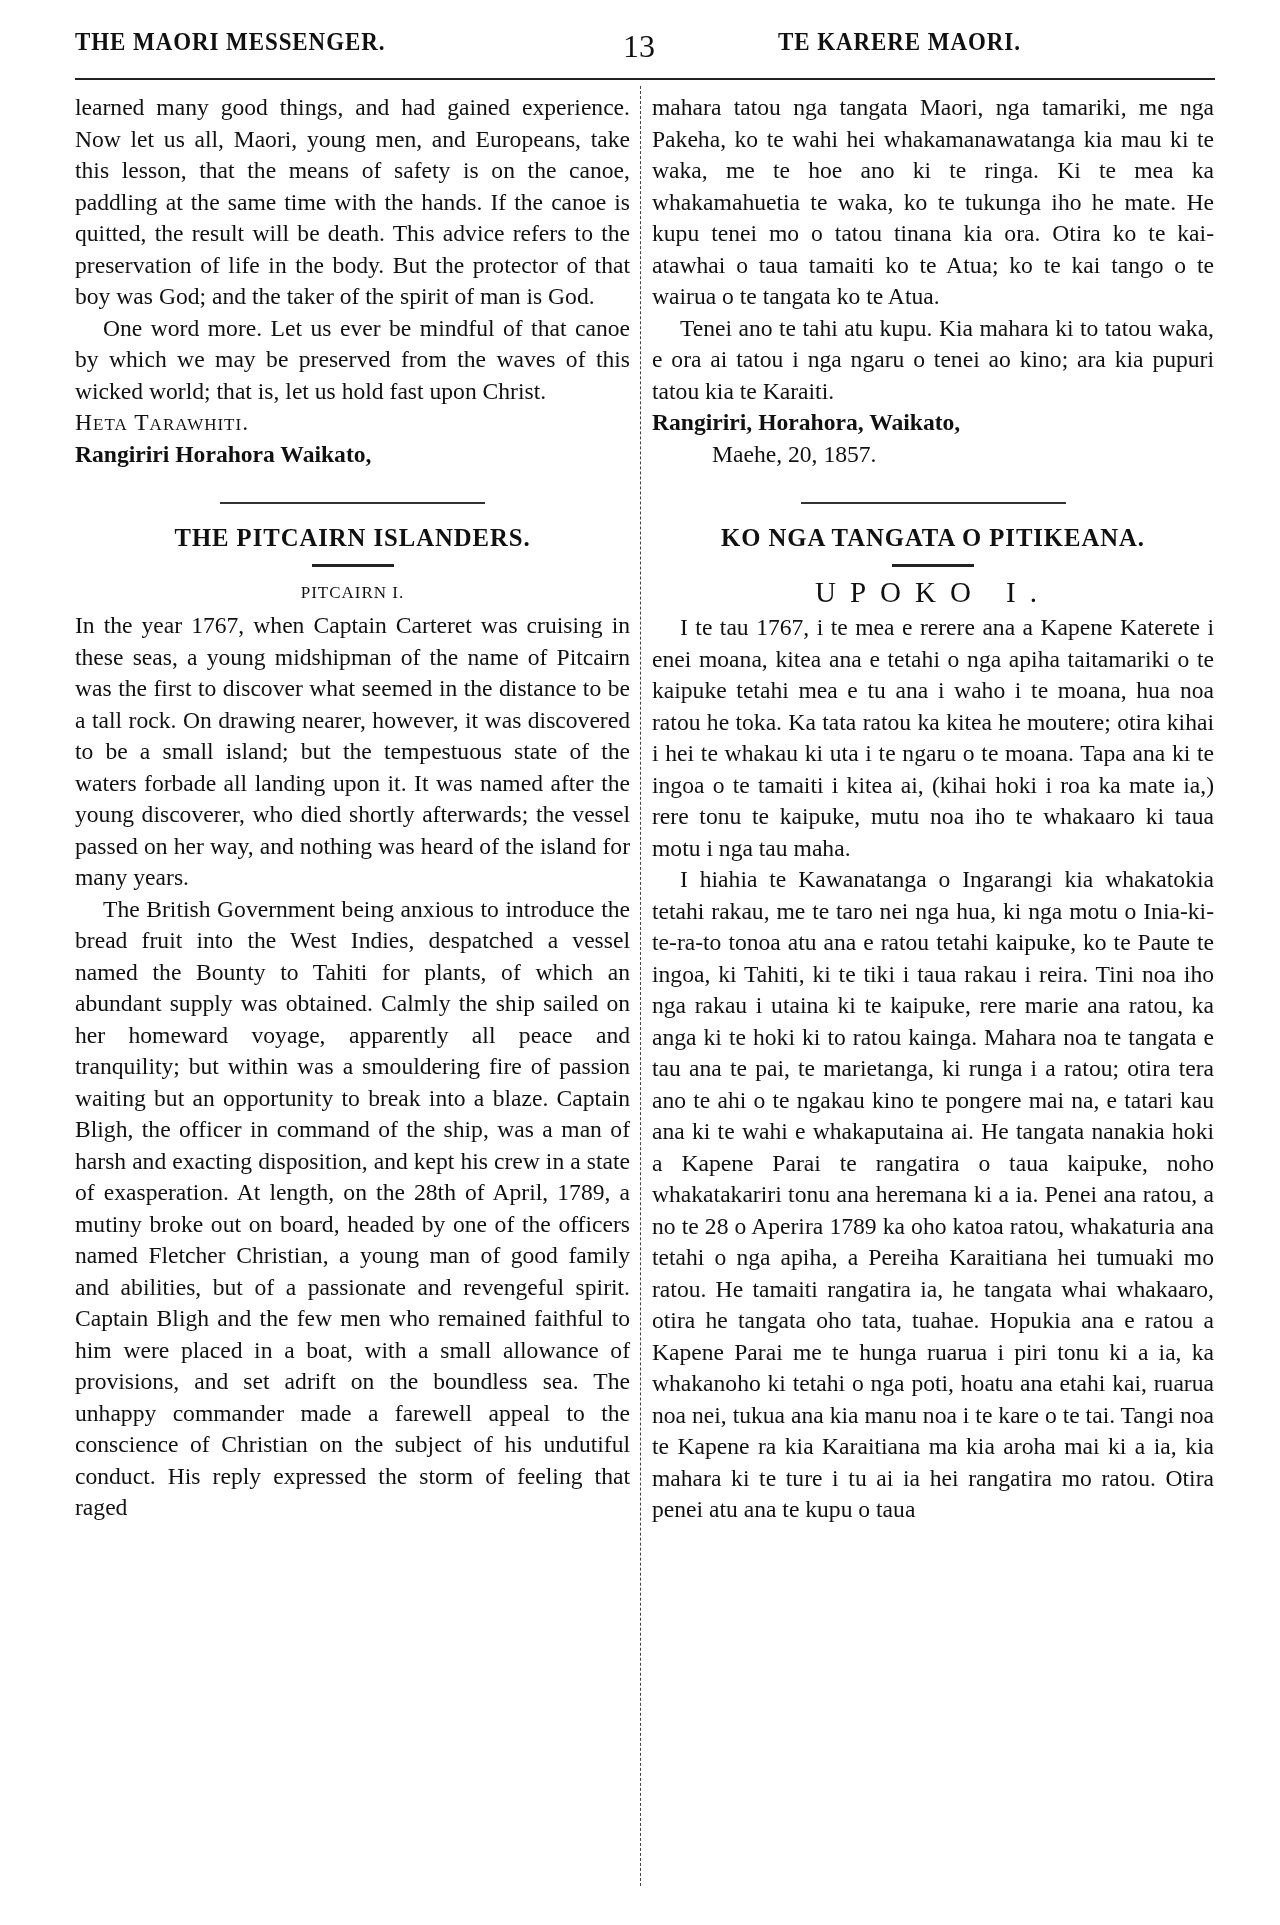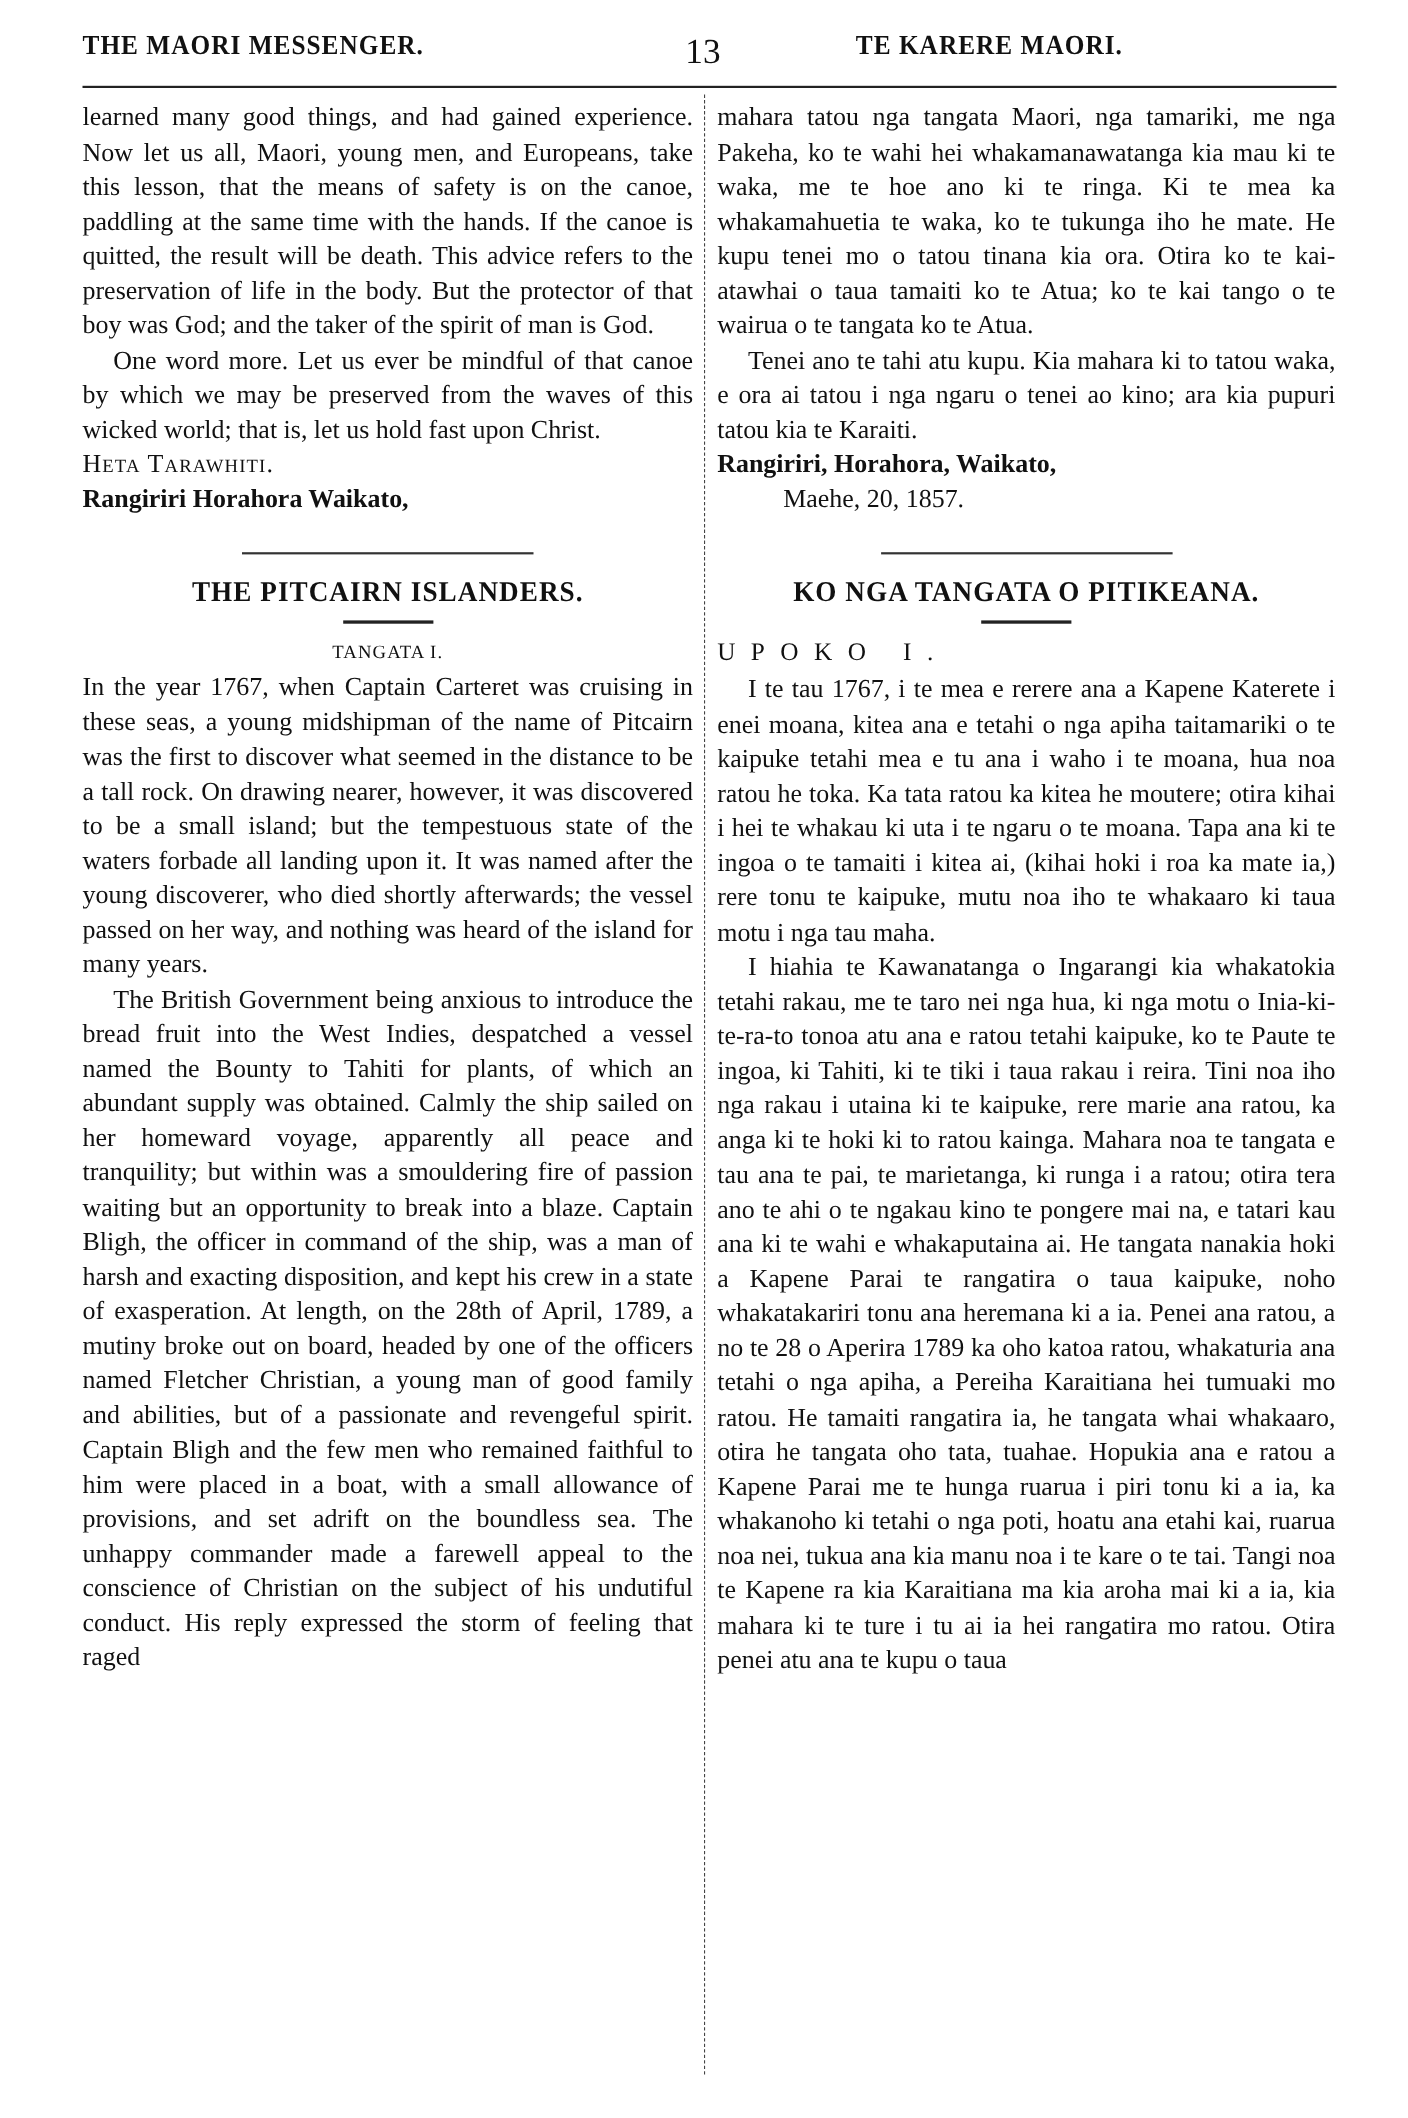--- a/index.html
+++ b/index.html
@@ -16,42 +16,42 @@
   .col.right { left:652px; width:562px; }
   .col p { margin:0; text-indent:28px; }
   .col p.noind { text-indent:0; }
   .sig { text-align:left; font-variant:small-caps; letter-spacing:1px; padding-right:10px; }
   .place { text-indent:0;font-weight:bold; }
   .date { padding-left:60px; }
   .rule-short { width:265px; margin:32px auto 18px; border-top:2px solid #333; }
   .title { text-align:center; font-size:26px; font-weight:bold; letter-spacing:1px; margin:10px 0 10px; transform:scaleX(0.95); }
   .tinyrule { width:82px; margin:6px auto 10px; border-top:3px solid #222; }
   .chap { text-align:center; font-size:17px; letter-spacing:1px; margin:4px 0 2px; }
-  .chap-r { font-size:23px; letter-spacing:14px; margin:4px 0 4px; }
+  .chap-r { text-align:center; font-size:29px; letter-spacing:14px; margin:4px 0 4px; }
 </style>
 </head>
 <body>
 
 <div class="header">
   <span class="lt">THE MAORI MESSENGER.</span>
   <span class="pg">13</span>
   <span class="rt">TE KARERE MAORI.</span>
 </div>
 <div class="toprule"></div>
 <div class="divider"></div>
 
 <div class="col left">
   <p class="noind">learned many good things, and had gained experience. Now let us all, Maori, young men, and Europeans, take this lesson, that the means of safety is on the canoe, paddling at the same time with the hands. If the canoe is quitted, the result will be death. This advice refers to the preservation of life in the body. But the protector of that boy was God; and the taker of the spirit of man is God.</p>
   <p>One word more. Let us ever be mindful of that canoe by which we may be preserved from the waves of this wicked world; that is, let us hold fast upon Christ.</p>
   <div class="sig">Heta Tarawhiti.</div>
   <div class="place">Rangiriri Horahora Waikato,</div>
   <div class="rule-short"></div>
   <div class="title">THE PITCAIRN ISLANDERS.</div>
   <div class="tinyrule"></div>
-  <div class="chap">TANGATA I.</div>
+  <div class="chap">PITCAIRN I.</div>
   <p class="noind">In the year 1767, when Captain Carteret was cruising in these seas, a young midshipman of the name of Pitcairn was the first to discover what seemed in the distance to be a tall rock. On drawing nearer, however, it was discovered to be a small island; but the tempestuous state of the waters forbade all landing upon it. It was named after the young discoverer, who died shortly afterwards; the vessel passed on her way, and nothing was heard of the island for many years.</p>
   <p>The British Government being anxious to introduce the bread fruit into the West Indies, despatched a vessel named the Bounty to Tahiti for plants, of which an abundant supply was obtained. Calmly the ship sailed on her homeward voyage, apparently all peace and tranquility; but within was a smouldering fire of passion waiting but an opportunity to break into a blaze. Captain Bligh, the officer in command of the ship, was a man of harsh and exacting disposition, and kept his crew in a state of exasperation. At length, on the 28th of April, 1789, a mutiny broke out on board, headed by one of the officers named Fletcher Christian, a young man of good family and abilities, but of a passionate and revengeful spirit. Captain Bligh and the few men who remained faithful to him were placed in a boat, with a small allowance of provisions, and set adrift on the boundless sea. The unhappy commander made a farewell appeal to the conscience of Christian on the subject of his undutiful conduct. His reply expressed the storm of feeling that raged</p>
 </div>
 
 <div class="col right">
   <p class="noind">mahara tatou nga tangata Maori, nga tamariki, me nga Pakeha, ko te wahi hei whakamanawatanga kia mau ki te waka, me te hoe ano ki te ringa. Ki te mea ka whakamahuetia te waka, ko te tukunga iho he mate. He kupu tenei mo o tatou tinana kia ora. Otira ko te kai-atawhai o taua tamaiti ko te Atua; ko te kai tango o te wairua o te tangata ko te Atua.</p>
   <p>Tenei ano te tahi atu kupu. Kia mahara ki to tatou waka, e ora ai tatou i nga ngaru o tenei ao kino; ara kia pupuri tatou kia te Karaiti.</p>
   <div class="place">Rangiriri, Horahora, Waikato,</div>
   <div class="date">Maehe, 20, 1857.</div>
   <div class="rule-short"></div>

